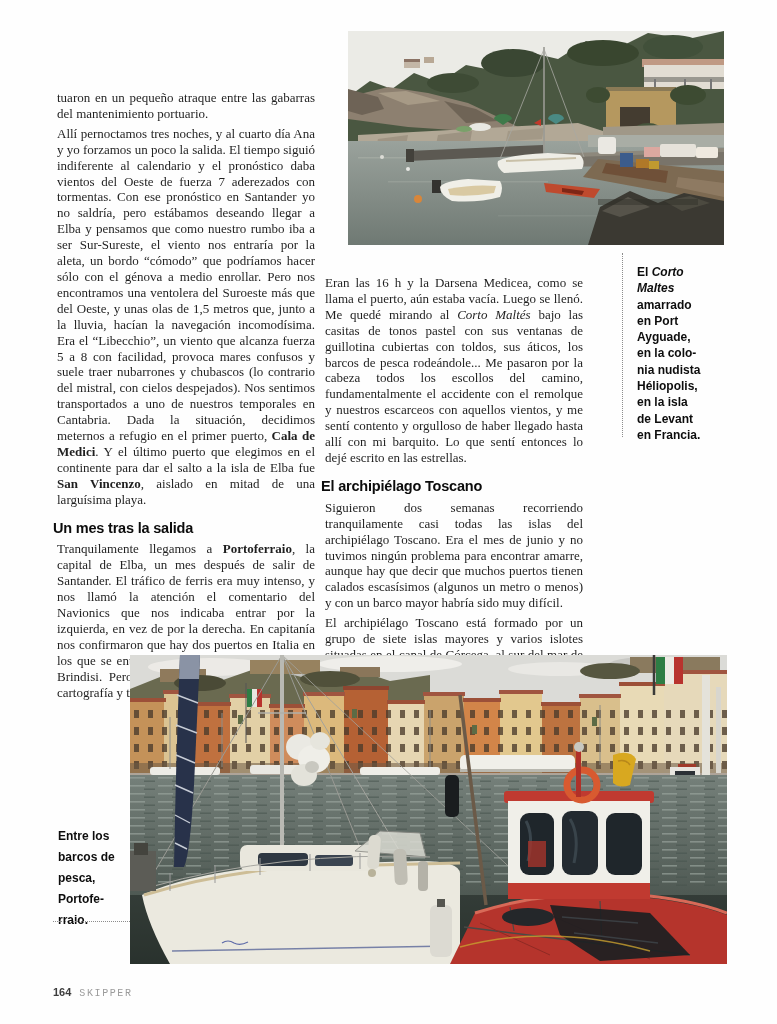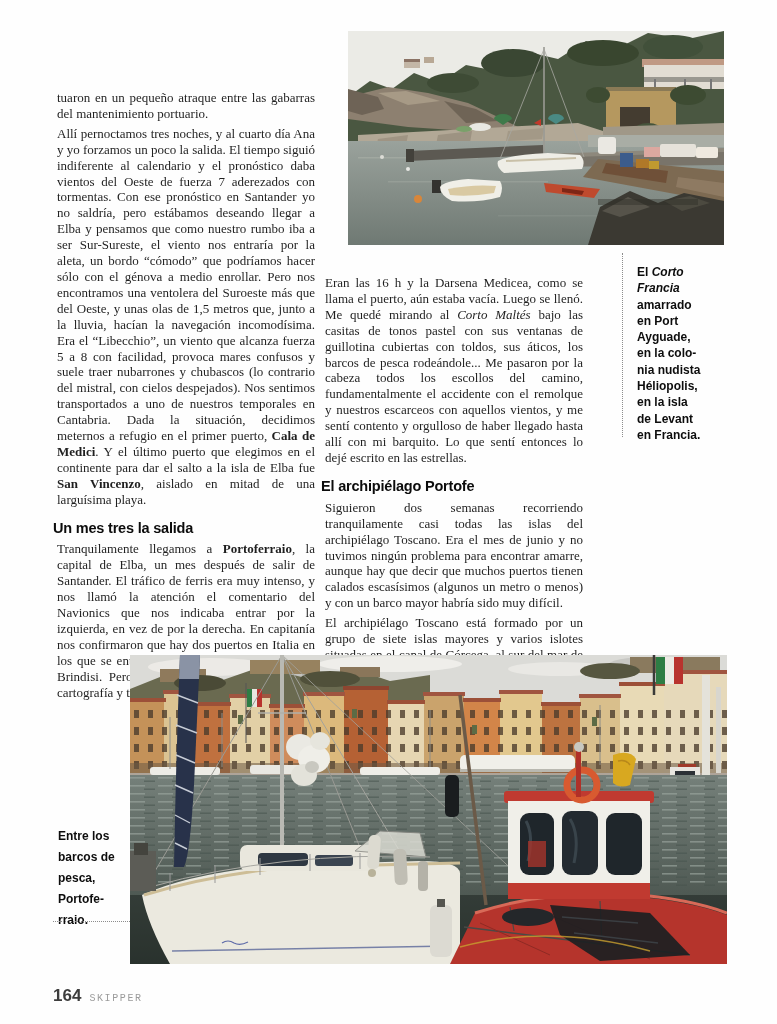--- a/index.html
+++ b/index.html
@@ -17,21 +17,21 @@
   .vrule{left:622px;top:253px;height:184px;width:0;border-left:1px dotted #8c8c8c;}
   .hrule{left:53px;top:921px;width:77px;height:0;border-top:1px dotted #8c8c8c;}
   .photo{margin:0;padding:0;line-height:0;}
   .photo-top{left:348px;top:31px;width:376px;height:214px;}
   .photo-bottom{left:130px;top:655px;width:597px;height:309px;}
   .photo svg{display:block;width:100%;height:100%;}
   .col1{left:53px;top:86px;width:266px;}
   .col2{left:321px;top:271px;width:266px;}
   .footer{left:53px;top:986px;display:flex;align-items:baseline;gap:8px;
           font-family:"Liberation Sans",sans-serif;}
-  .pageno{font-weight:bold;font-size:17px;color:#3d3d3d;}
+  .pageno{font-weight:bold;font-size:11px;color:#3d3d3d;}
   .mag{font-size:10px;color:#9b9b9b;letter-spacing:1.6px;font-family:Liberation Mono, monospace;}
 </style>
 </head>
 <body>
 
 <div class="page">
 
   <figure class="abs photo photo-top">
     <svg viewBox="0 0 376 214" preserveAspectRatio="none">
       <defs>
@@ -131,33 +131,33 @@
         <path d="M254,180 L280,166 302,176 272,186 Z" fill="#56534a"></path>
         <path d="M316,170 L342,165 362,172 334,180 Z" fill="#4c4a40"></path>
         <rect x="250" y="168" width="100" height="6" fill="#2e2c26" opacity="0.4"></rect>
       </g>
     </svg>
   </figure>
 
   <div class="abs vrule"></div>
 
   <div class="abs cap cap-right">
-    <p><span>El </span><em>Corto Francia</em><span> amarrado en Port Ayguade, en la colo­nia nudista Héliopolis, en la isla de Levant en Francia.</span></p>
+    <p><span>El </span><em>Corto Maltes</em><span> amarrado en Port Ayguade, en la colo­nia nudista Héliopolis, en la isla de Levant en Francia.</span></p>
   </div>
 
   <div class="abs col1 body-text">
     <p><span>tuaron en un pequeño atraque entre las gabarras del mantenimiento portuario.</span></p>
     <p><span>Allí pernoctamos tres noches, y al cuarto día Ana y yo forzamos un poco la salida. El tiempo siguió indiferente al calendario y el pronóstico daba vientos del Oeste de fuerza 7 aderezados con tormentas. Con ese pronóstico en Santander yo no saldría, pero estábamos deseando llegar a Elba y pensamos que como nuestro rumbo iba a ser Sur-Sureste, el viento nos entraría por la aleta, un bordo “cómodo” que podríamos hacer sólo con el génova a medio enrollar. Pero nos encontramos una ventolera del Suroeste más que del Oeste, y unas olas de 1,5 metros que, junto a la lluvia, hacían la navegación incomodísima. Era el “Libecchio”, un viento que alcanza fuerza 5 a 8 con facilidad, provoca mares confusos y suele traer nubarrones y chubascos (lo contrario del mistral, con cielos despejados). Nos sentimos transportados a uno de nuestros temporales en Cantabria. Dada la situación, decidimos meternos a refugio en el primer puerto, </span><strong>Cala de Medici</strong><span>. Y el último puerto que elegimos en el continente para dar el salto a la isla de Elba fue </span><strong>San Vincenzo</strong><span>, aislado en mitad de una larguísima playa.</span></p>
-    <h3 class="sec-head">Un mes tres la salida</h3>
+    <h3 class="sec-head">Un mes tras la salida</h3>
     <p><span>Tranquilamente llegamos a </span><strong>Portoferraio</strong><span>, la capital de Elba, un mes después de salir de Santander. El tráfico de ferris era muy intenso, y nos llamó la atención el comentario del Navionics que nos indicaba entrar por la izquierda, en vez de por la derecha. En capitanía nos confirmaron que hay dos puertos en Italia en los que se entra por la izquierda, Portoferraio y Brindisi. Pero la gente no lee las notas de la cartografía y todos entran mal.</span></p>
   </div>
 
   <div class="abs col2 body-text">
     <p><span>Eran las 16 h y la Darsena Medicea, como se llama el puerto, aún estaba vacía. Luego se llenó. Me quedé mirando al </span><em>Corto Maltés</em><span> bajo las casitas de tonos pastel con sus ventanas de guillotina cubiertas con toldos, sus áticos, los barcos de pesca rodeándole... Me pasaron por la cabeza todos los escollos del camino, fundamentalmente el accidente con el remolque y nuestros escarceos con aquellos vientos, y me sentí contento y orgulloso de haber llegado hasta allí con mi barquito. Lo que sentí entonces lo dejé escrito en las estrellas.</span></p>
-    <h3 class="sec-head">El archipiélago Portofe</h3>
+    <h3 class="sec-head">El archipiélago Toscano</h3>
     <p>Siguieron dos semanas recorriendo tranquilamente casi todas las islas del archipiélago Toscano. Era el mes de junio y no tuvimos ningún problema para encontrar amarre, aunque hay que decir que muchos puertos tienen calados escasísimos (algunos un metro o menos) y con un barco mayor habría sido muy difícil.</p>
     <p>El archipiélago Toscano está formado por un grupo de siete islas mayores y varios islotes situadas en el canal de Córcega, al sur del mar de Liguria y al norte del mar</p>
   </div>
 
   <figure class="abs photo photo-bottom">
     <svg viewBox="0 0 597 309" preserveAspectRatio="none">
       <defs>
         <pattern id="bwin" patternUnits="userSpaceOnUse" width="14" height="17">
           <rect x="4" y="4" width="5" height="8" fill="#4a3b2c" opacity="0.78"></rect>
         </pattern>

